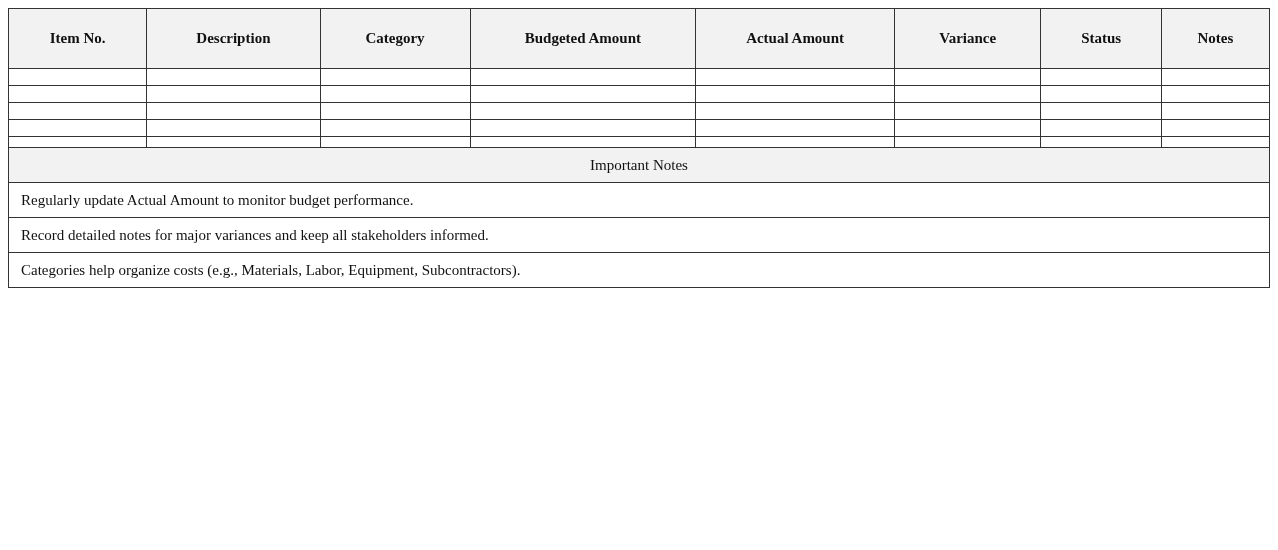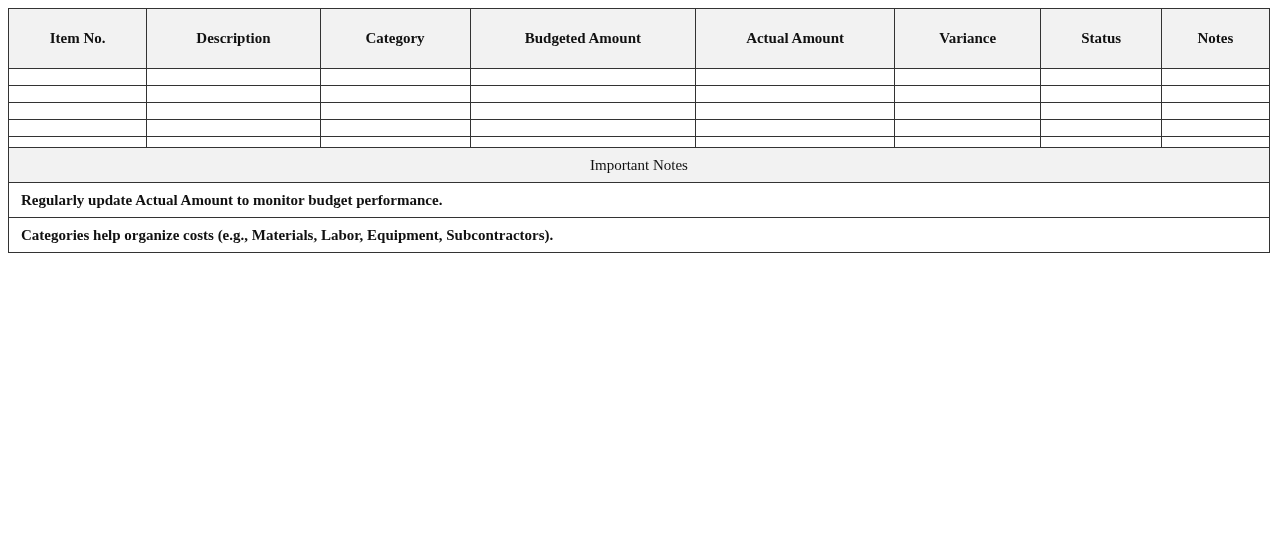--- a/index.html
+++ b/index.html
@@ -1,18 +1,18 @@
 <!DOCTYPE html>
 <html><head>
   <meta charset="utf-8">
   <style>
     html, body { margin: 0; padding: 0; background: #ffffff; }
     body { width: 1278px; height: 550px; position: relative; font-family: "Liberation Serif", serif; color: #111; }
     table { border-collapse: collapse; position: absolute; left: 8px; }
-    td, th { border: 1px solid #333; font-weight: bold; }
+    td, th { border: 1px solid #333; }
     #budget-table { top: 8px; width: 1262px; }
     #budget-table th { background: #f2f2f2; font-weight: bold; font-size: 15px; height: 33px; padding: 13px; text-align: center; }
     #budget-table td { height: 16px; padding: 0; }
     #notes-table { top: 147px; width: 1262px; }
     #notes-table th { background: #f2f2f2; font-weight: normal; font-size: 15px; height: 34px; text-align: center; padding: 0; }
     #notes-table td { height: 34px; font-size: 15px; padding: 0 12px; text-align: left; }
   </style>
 </head>
 <body>
 
@@ -87,16 +87,19 @@
   <thead>
     <tr>
       <th>Important Notes</th>
     </tr>
   </thead>
   <tbody>
     <tr>
       <td>Regularly update Actual Amount to monitor budget performance.</td>
     </tr>
     <tr>
+      <td>Record detailed notes for major variances and keep all stakeholders informed.</td>
+    </tr>
+    <tr>
       <td>Categories help organize costs (e.g., Materials, Labor, Equipment, Subcontractors).</td>
     </tr>
   </tbody>
 </table>
 
 </body></html>

